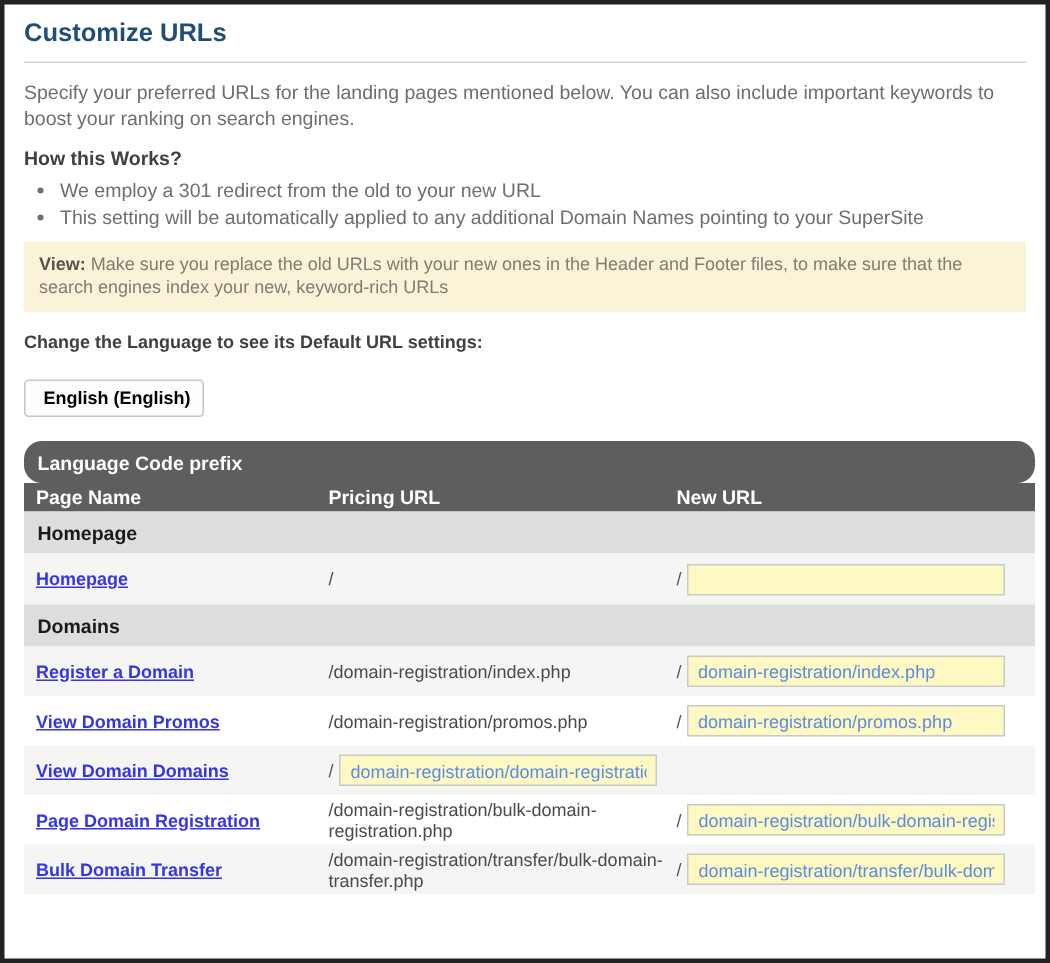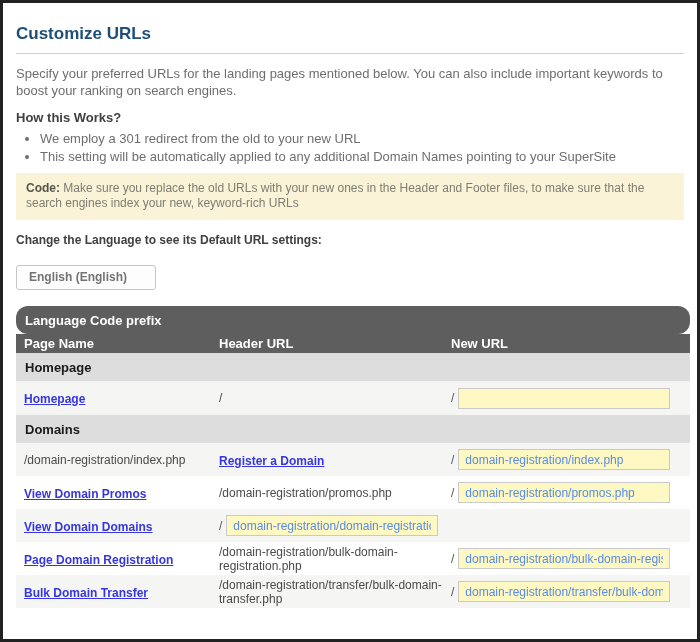--- a/index.html
+++ b/index.html
@@ -10,21 +10,20 @@
     border:3px solid #222;
     background:#fff;
     overflow:hidden;
     position:relative;
   }
   .content { padding:7px 13px 0 13px; }
 
   .page-title {
     color:#1f4e79; font-size:17px; font-weight:bold;
     padding-top:2px;
-    margin-top:12px;
   }
   .title-rule {
     border:none; border-top:1px solid #d2d2d2;
     margin-top:9px;
   }
   .intro {
     margin-top:11px; font-size:13px; color:#6e6e6e; line-height:17px;
   }
   .how-heading {
     margin-top:11px; font-size:13px; font-weight:bold; color:#404040;
@@ -42,23 +41,23 @@
   .note-box b { color:#55554c; }
   .lang-prompt {
     margin-top:13px; font-size:12px; font-weight:bold; color:#404040;
   }
   .lang-btn {
     margin-top:18px;
     display:inline-block;
     background:#fdfdfd;
     border:1px solid #c6c6c6;
     border-radius:3px;
-    padding:4px 28px 5px 12px;
+    padding:4px 8px 5px 12px;
     font-family:"Liberation Sans", sans-serif;
-    font-size:12px; font-weight:bold; color:#737373;
+    font-size:12px; font-weight:bold; color:#000000;
     cursor:pointer;
   }
 
   .url-table { margin-top:16px; width:674px; }
   .bar-dark {
     background:#5e5e5e; color:#fff; font-weight:bold; font-size:13px;
     height:28px; display:flex; align-items:center; padding-left:9px;border-radius:12px;
   }
   .checkbox-row {
     height:31px; background:#fff; display:flex; align-items:center;
@@ -109,54 +108,54 @@
 
     <div class="intro">Specify your preferred URLs for the landing pages mentioned below. You can also include important keywords to boost your ranking on search engines.</div>
 
     <div class="how-heading">How this Works?</div>
     <ul class="how-list">
       <li>We employ a 301 redirect from the old to your new URL</li>
       <li>This setting will be automatically applied to any additional Domain Names pointing to your SuperSite</li>
     </ul>
 
     <div class="note-box">
-      <b>Code:</b><span> Make sure you replace the old URLs with your new ones in the Header and Footer files, to make sure that the search engines index your new, keyword-rich URLs</span>
+      <b>View:</b><span> Make sure you replace the old URLs with your new ones in the Header and Footer files, to make sure that the search engines index your new, keyword-rich URLs</span>
     </div>
 
     <div class="lang-prompt">Change the Language to see its Default URL settings:</div>
 
     <button class="lang-btn">English (English)</button>
 
     <div class="url-table">
 
       <div class="bar-dark">Language Code prefix</div>
 
 
       <div class="grid-row cols-header">
         <div class="cell">Page Name</div>
-        <div class="cell">Header URL</div>
+        <div class="cell">Pricing URL</div>
         <div class="cell">New URL</div>
       </div>
 
       <div class="section-row">Homepage</div>
 
       <div class="grid-row data-row alt homepage-row">
         <div class="cell"><a class="page-link">Homepage</a></div>
         <div class="cell default-url">/</div>
         <div class="cell newurl-cell">
           <span class="url-prefix">/</span>
           <input class="url-input" type="text" value="" style="">
         </div>
       </div>
 
       <div class="section-row">Domains</div>
 
       <div class="grid-row data-row alt">
+        <div class="cell"><a class="page-link">Register a Domain</a></div>
         <div class="cell default-url">/domain-registration/index.php</div>
-        <div class="cell"><a class="page-link">Register a Domain</a></div>
         <div class="cell newurl-cell">
           <span class="url-prefix">/</span>
           <input class="url-input" type="text" value="domain-registration/index.php" style="">
         </div>
       </div>
 
       <div class="grid-row data-row">
         <div class="cell"><a class="page-link">View Domain Promos</a></div>
         <div class="cell default-url">/domain-registration/promos.php</div>
         <div class="cell newurl-cell">

